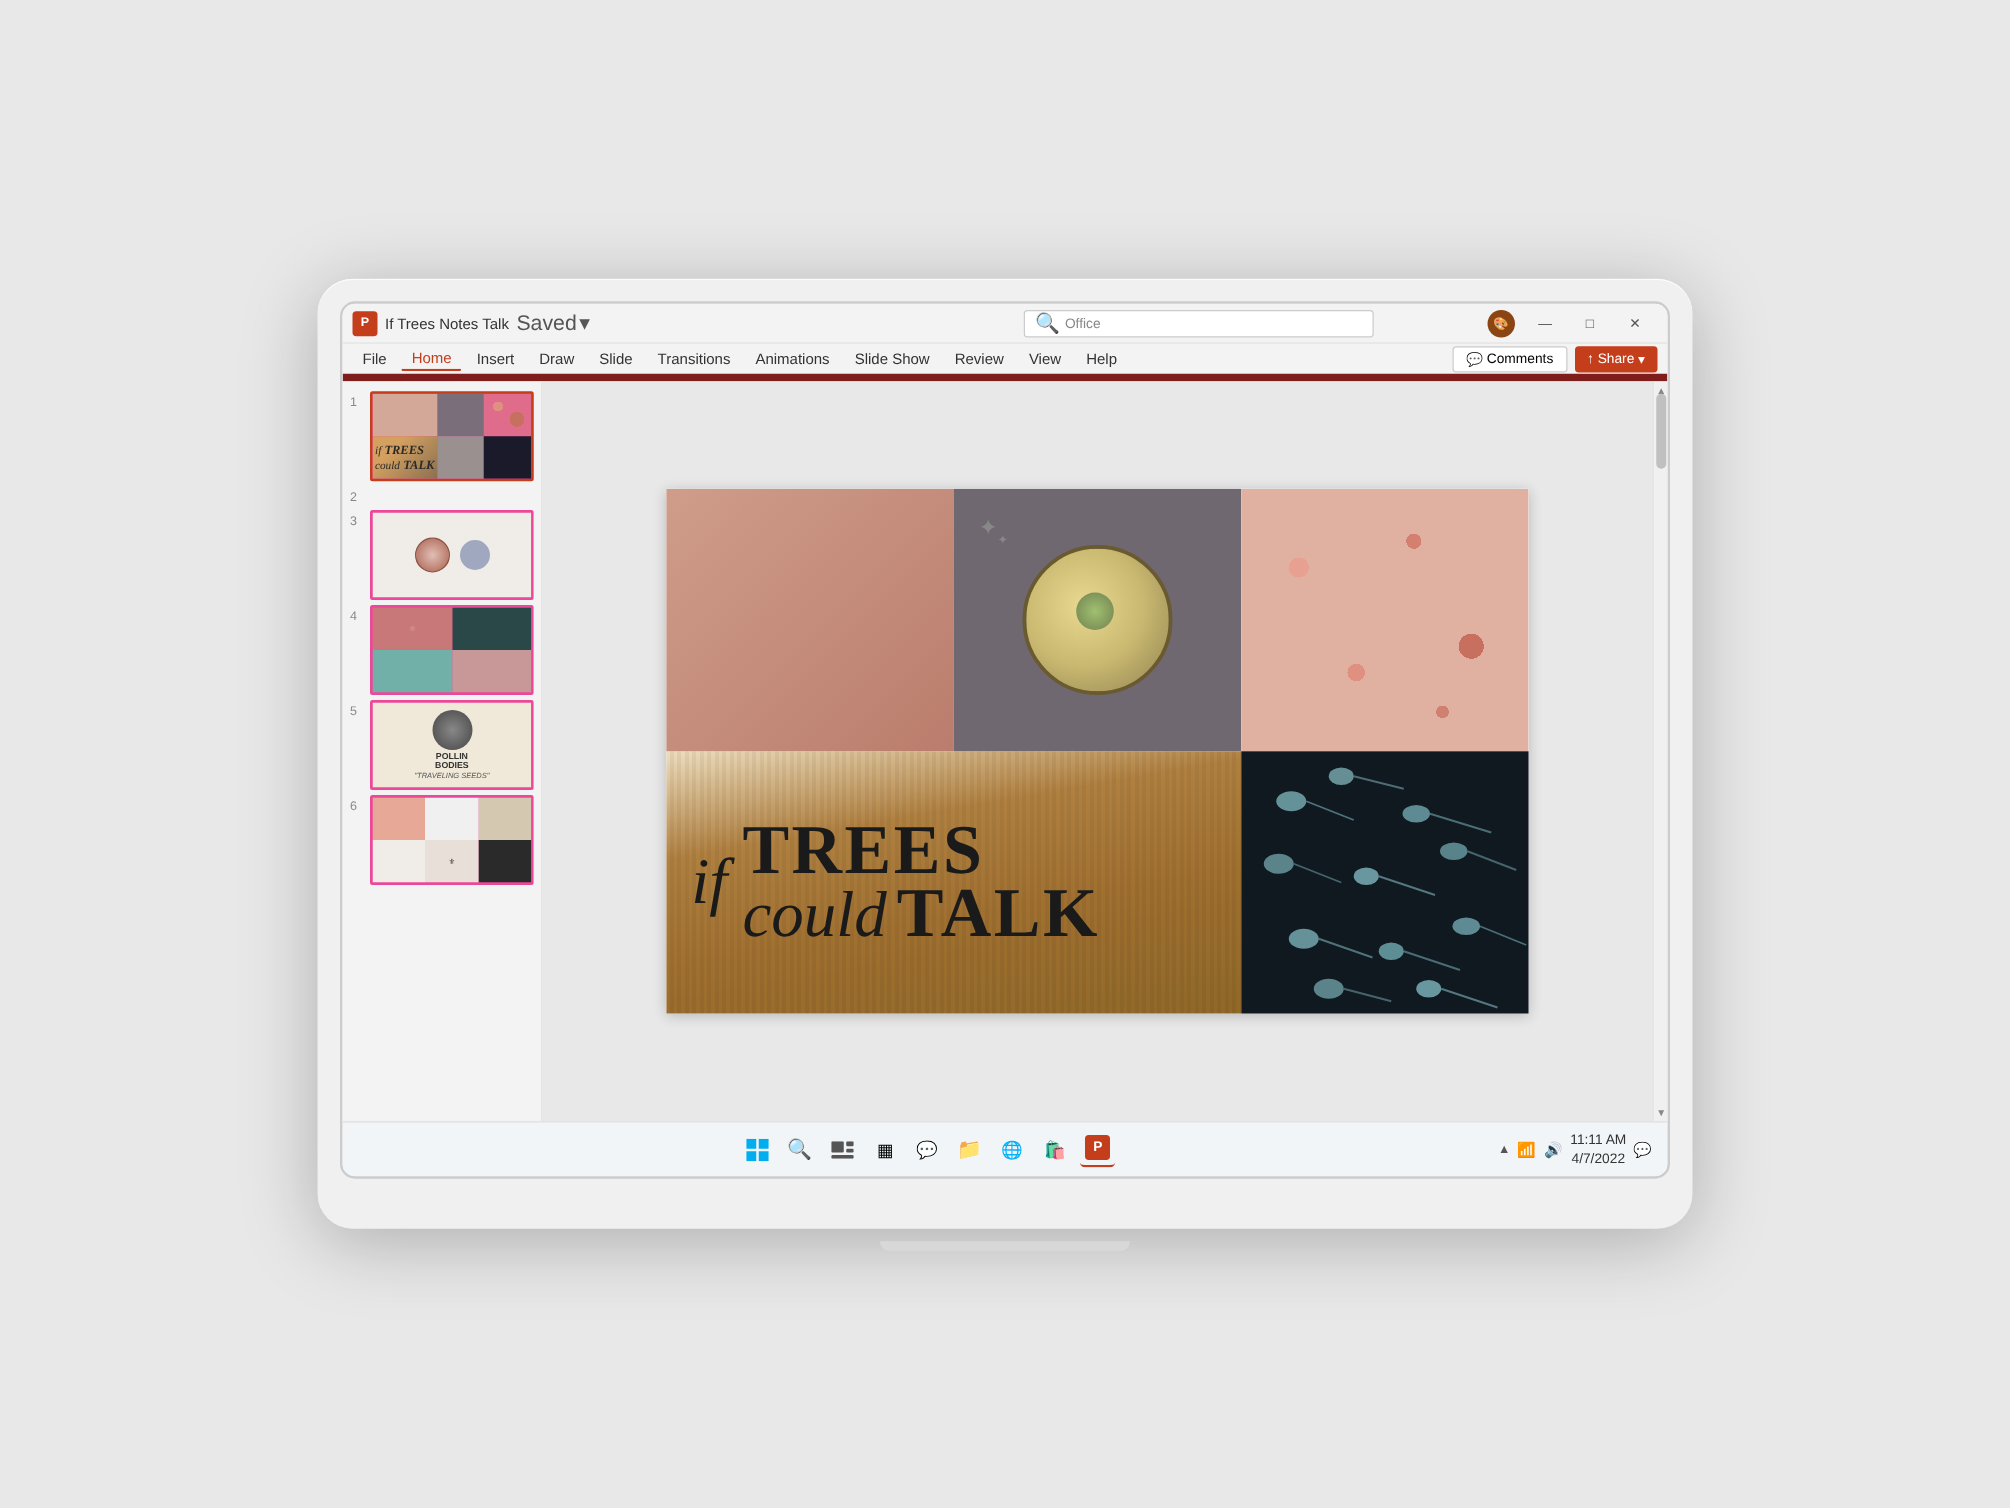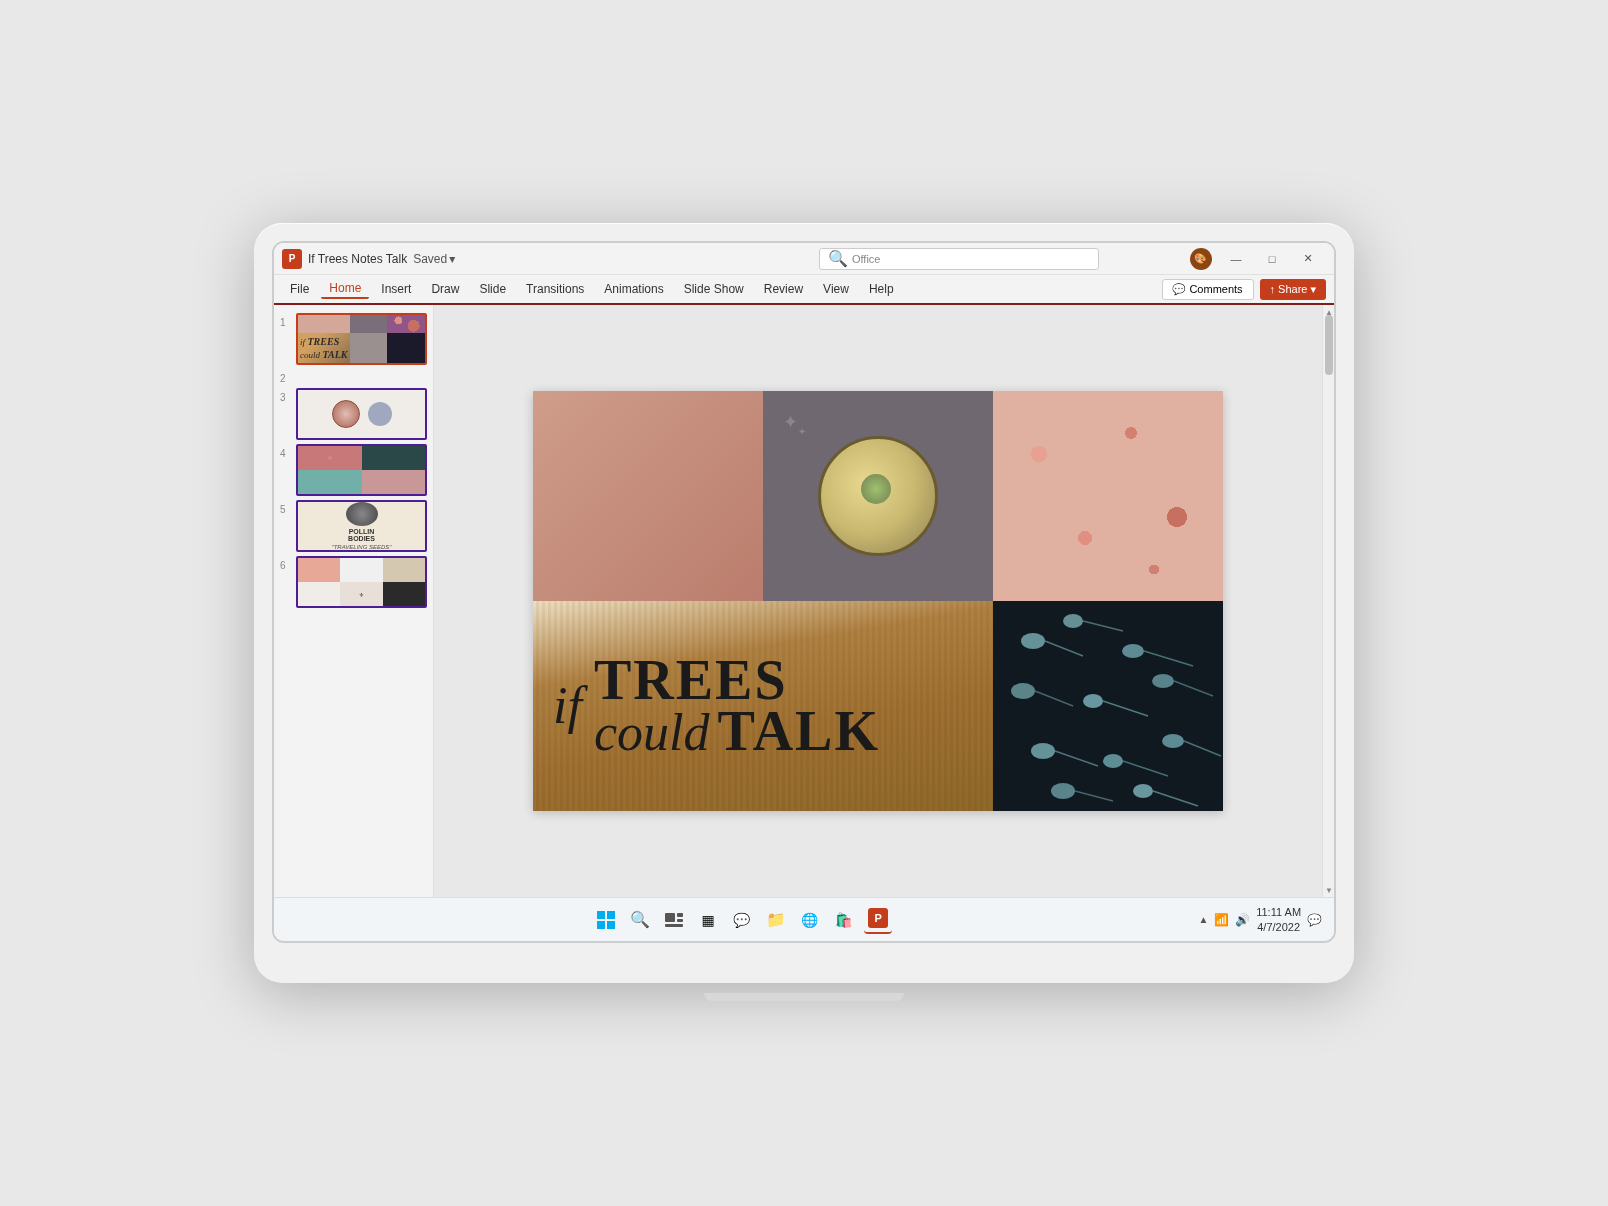--- a/index.html
+++ b/index.html
@@ -91,21 +91,21 @@
       font-size: 10px;
       font-weight: bold;
     }
 
     .title-text {
       font-size: 12px;
       color: #333;
     }
 
     .saved-btn {
-      font-size: 12px;
+      font-size: 17px;
       color: #555;
       display: flex;
       align-items: center;
       gap: 2px;
     }
 
     .title-bar-center {
       flex: 1;
       display: flex;
       justify-content: center;
@@ -164,21 +164,21 @@
     }
 
     
     .menu-bar {
       height: 30px;
       background: #f3f3f3;
       display: flex;
       align-items: center;
       padding: 0 8px;
       gap: 4px;
-      border-bottom: 2px solid #7f1d1d;
+      border-bottom: 6px solid #7f1d1d;
     }
 
     .menu-item {
       padding: 2px 8px;
       font-size: 12px;
       color: #333;
       cursor: pointer;
       border-radius: 2px;
     }
     .menu-item.active {
@@ -249,25 +249,25 @@
     .slide-number {
       font-size: 10px;
       color: #888;
       width: 12px;
       flex-shrink: 0;
       padding-top: 4px;
     }
 
     .slide-preview {
       flex: 1;
-      height: 52px;
+      height: 72px;
       border: 2px solid transparent;
       border-radius: 2px;
       overflow: hidden;
-      background: #4c1d95;
+      background: #ec4899;
     }
 
     .slide-preview.active {
       border-color: #c43e1c;
     }
 
     
     .main-slide-area {
       flex: 1;
       background: #e8e8e8;

